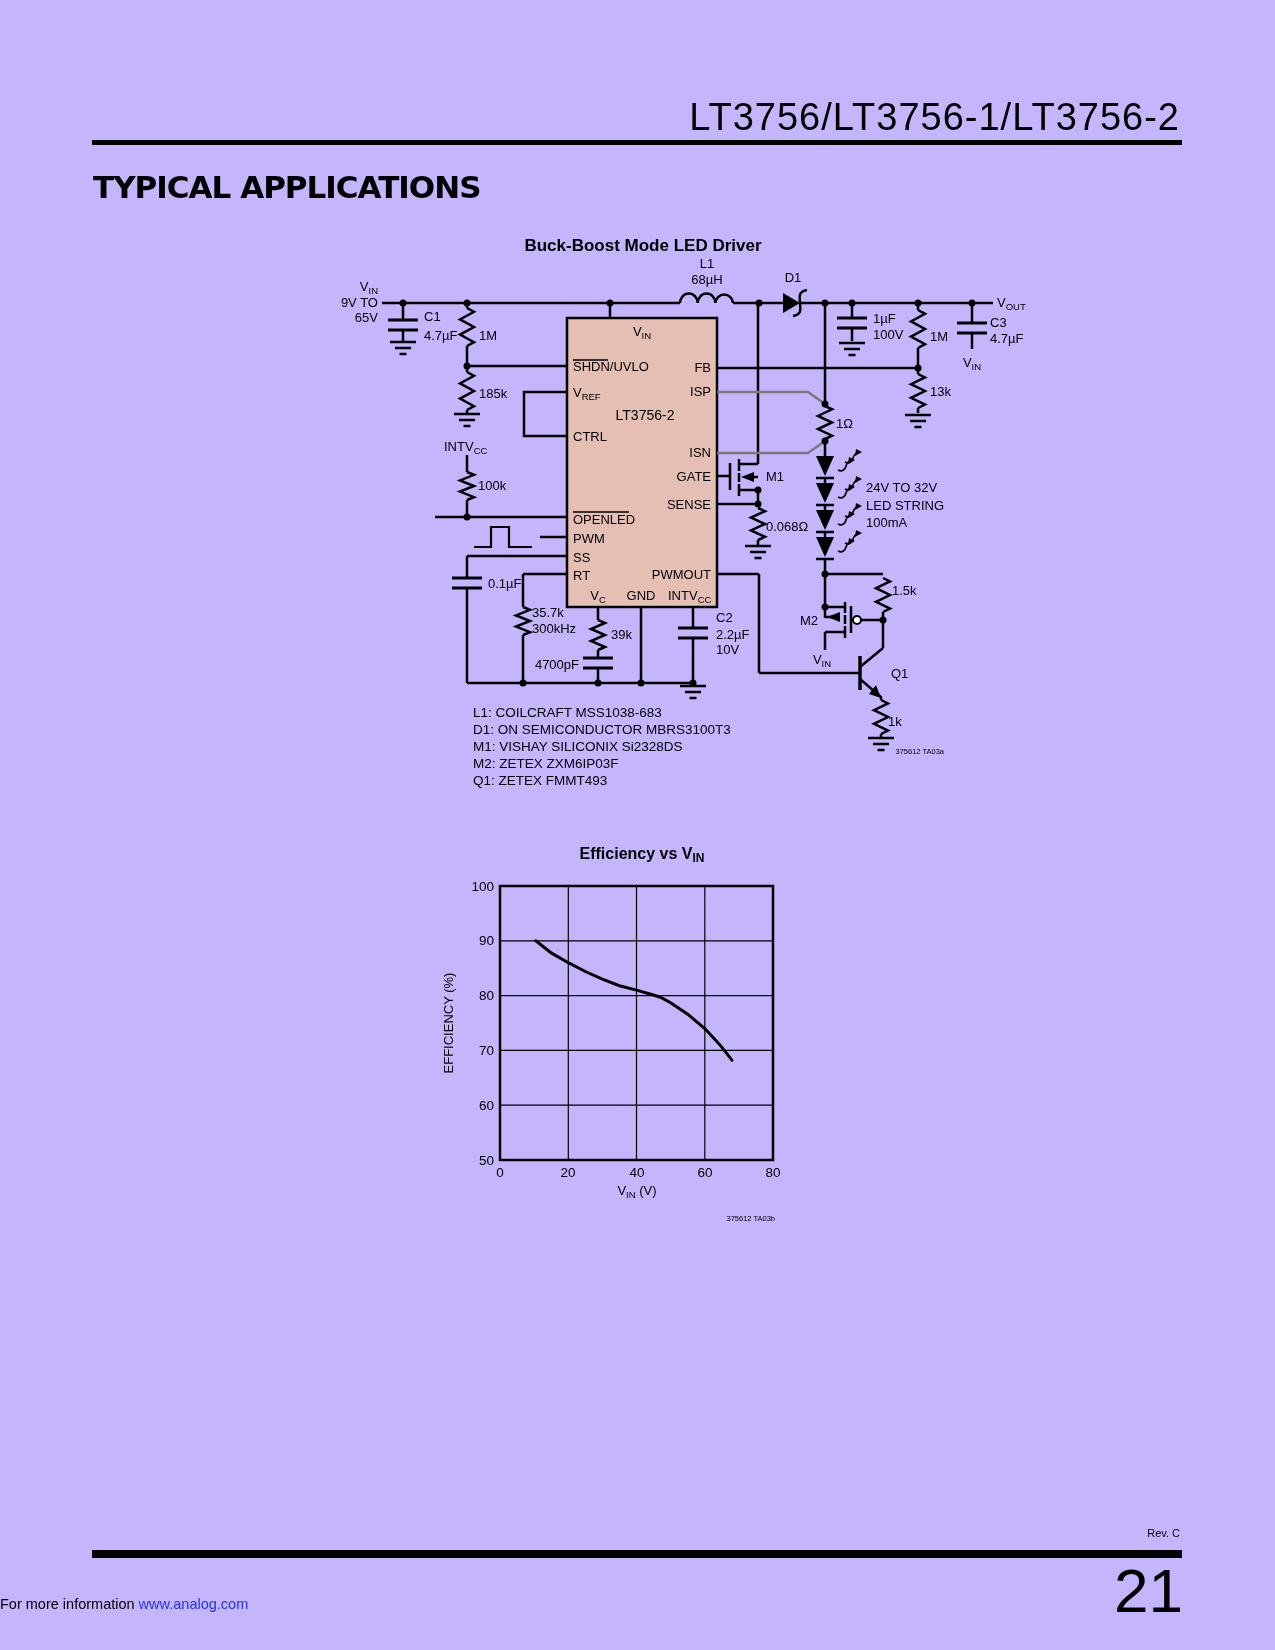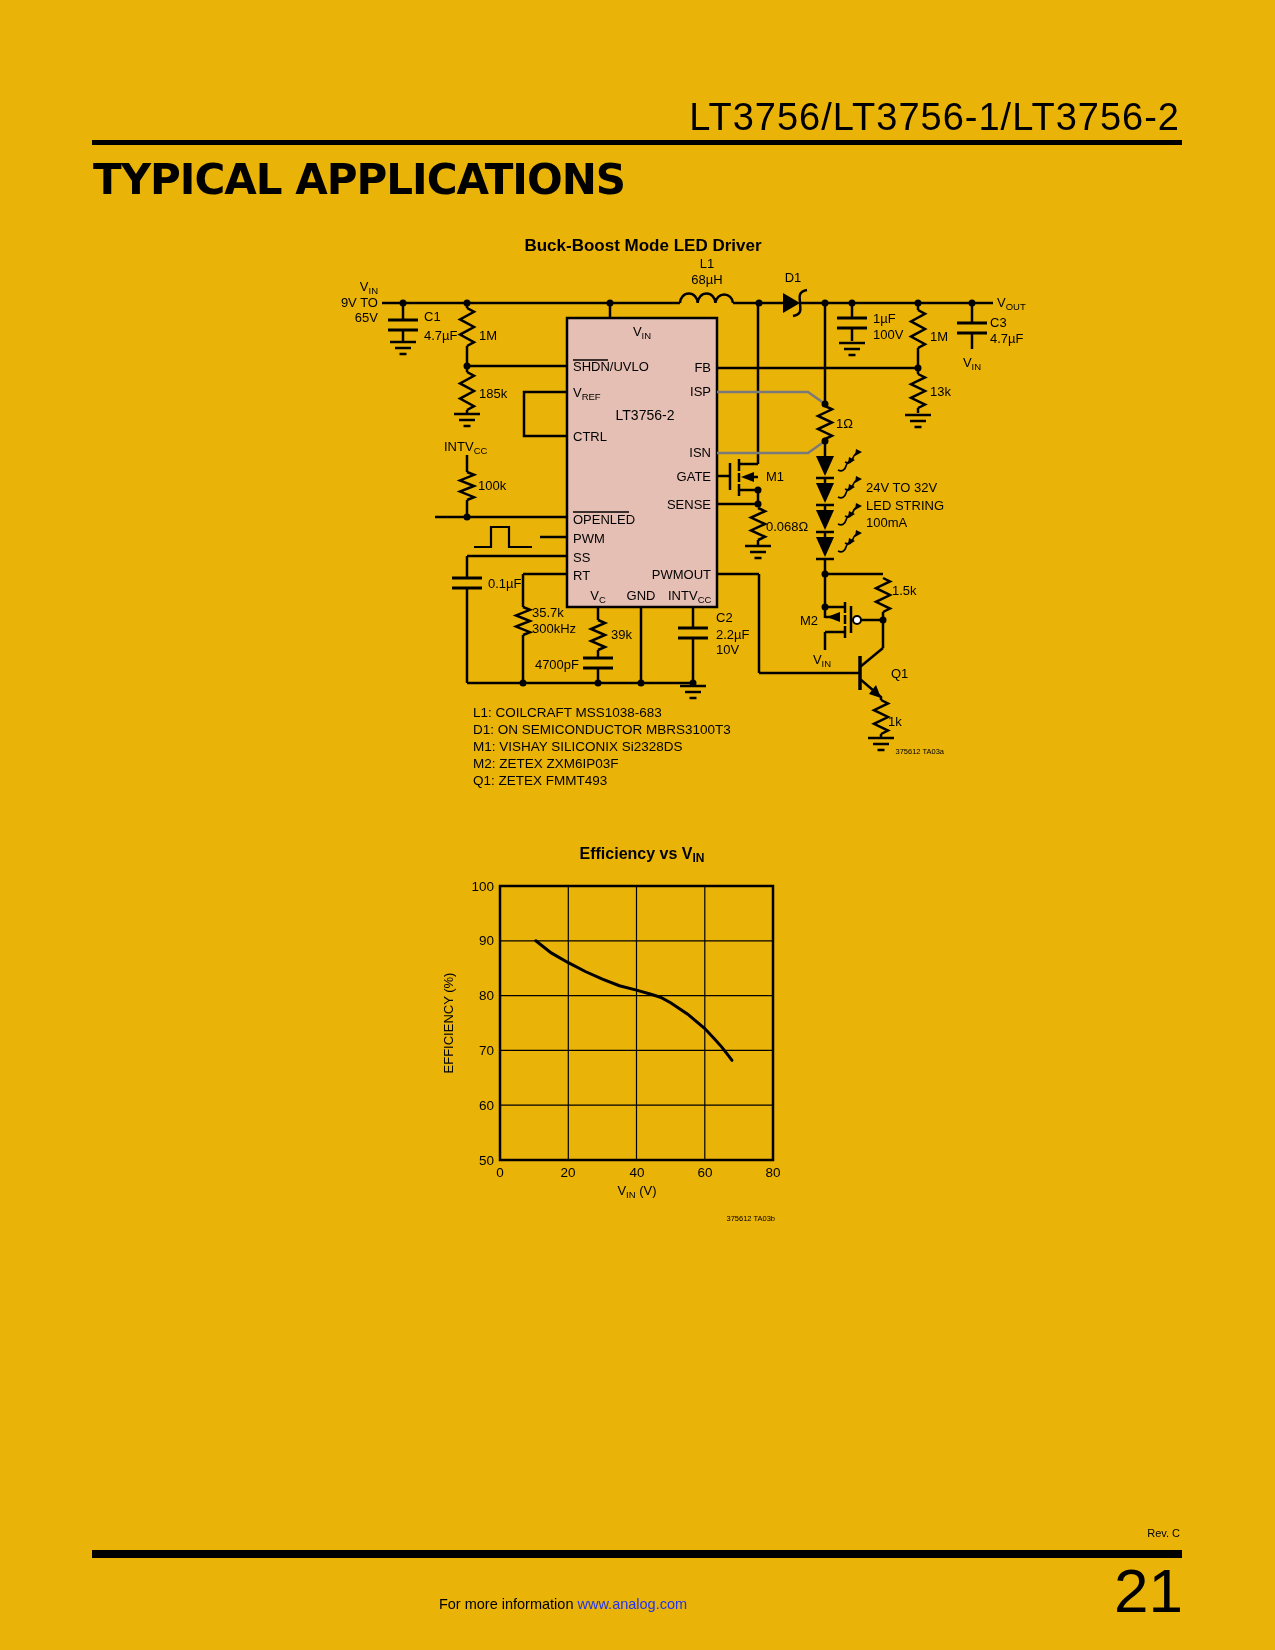--- a/index.html
+++ b/index.html
@@ -1,30 +1,30 @@
 <!DOCTYPE html>
 <html><head>
 <meta charset="utf-8">
 <style>
   html,body{margin:0;padding:0;background:#fff;}
-  .page{position:relative;width:1275px;height:1650px;background:#eab308;
+  .page{position:relative;width:1275px;height:1650px;background:#c4b5fd;
         font-family:"Liberation Sans",sans-serif;color:#000;overflow:hidden;}
   .brand{position:absolute;top:96px;right:95px;font-size:38px;font-weight:400;
          letter-spacing:1px;font-family:"Liberation Sans",sans-serif;}
   .rule-top{position:absolute;left:92px;top:140px;width:1090px;height:5px;background:#000;}
-  .section-title{position:absolute;left:93px;top:155px;font-size:42px;font-weight:bold;
+  .section-title{position:absolute;left:93px;top:169px;font-size:31px;font-weight:bold;
          font-family:"DejaVu Sans",sans-serif;letter-spacing:-1px;}
   .fig-title{position:absolute;left:443px;top:226px;width:400px;text-align:center;
          font-size:17px;font-weight:bold;margin-top:10px;}
   .circuit-svg{position:absolute;left:295px;top:250px;overflow:visible;}
   .graph-svg{position:absolute;left:440px;top:840px;overflow:visible;}
   .rule-bottom{position:absolute;left:92px;top:1550px;width:1090px;height:8px;background:#000;}
   .rev{position:absolute;right:95px;top:1527px;font-size:11px;}
   .pageno{position:absolute;right:92px;top:1560px;font-size:62px;font-weight:300;line-height:1;text-align:center;}
-  .footer-info{position:absolute;left:0;top:1596px;width:1126px;text-align:center;font-size:14.5px;}
+  .footer-info{position:absolute;left:0;top:1596px;width:1126px;font-size:14.5px;}
   svg text{fill:#000;}
 </style>
 </head>
 <body>
 
 <div class="page">
 
   <div class="brand">LT3756/LT3756-1/LT3756-2</div>
   <div class="rule-top"></div>
   <div class="section-title">TYPICAL APPLICATIONS</div>

